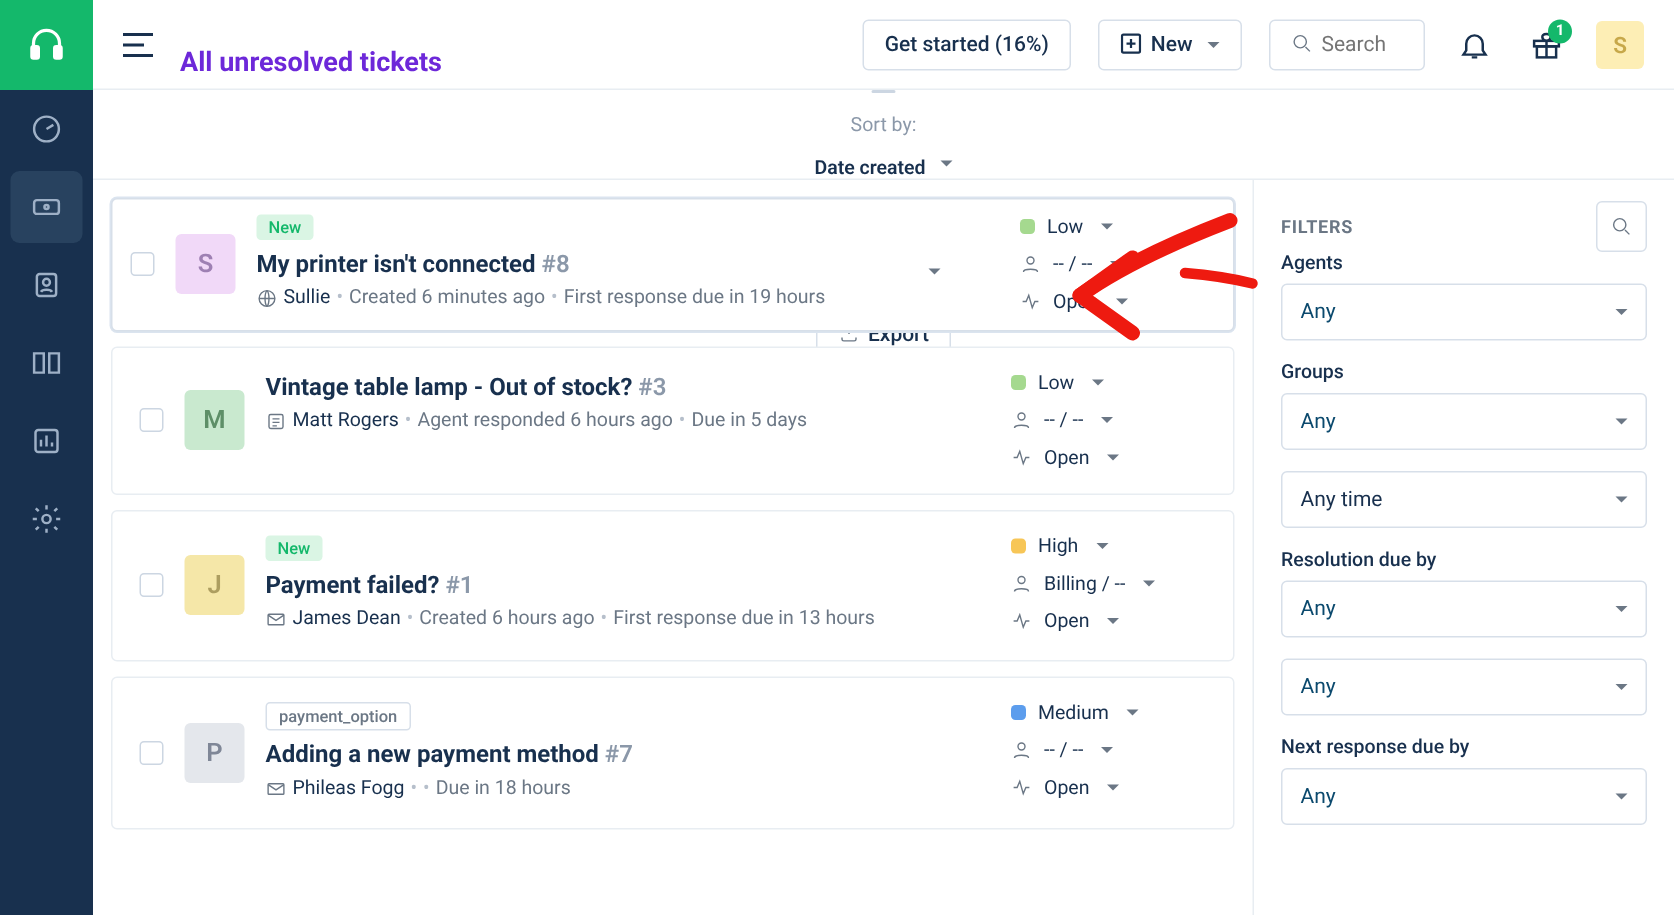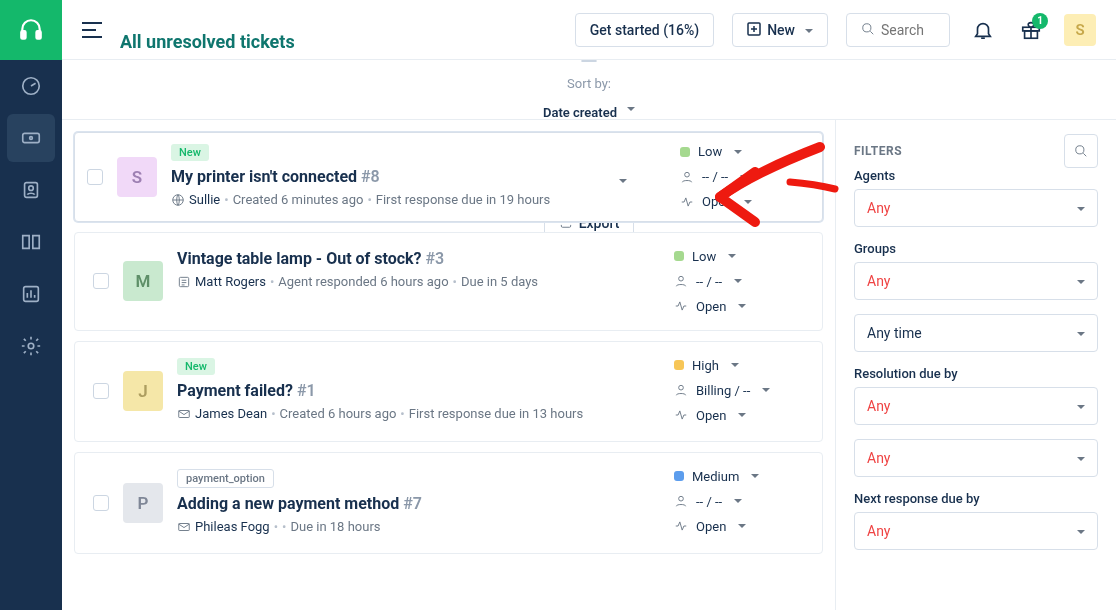--- a/index.html
+++ b/index.html
@@ -11,21 +11,21 @@
 .rail .logo { width:62px; height:60px; background:#14b86b; display:flex; align-items:center; justify-content:center; }
 .rail .ri { width:48px; height:48px; margin:2px 0; display:flex; align-items:center; justify-content:center; border-radius:6px; cursor:pointer; }
 .rail .ri.active { background:#28425f; }
 .rail .ri svg { stroke:#9eb0c6; }
 
 .main { flex:1; display:flex; flex-direction:column; }
 
 
 .topbar { height:60px; border-bottom:1px solid #e8edf2; display:flex; align-items:center; padding:0 20px; gap:18px; }
 .topbar .hamb { cursor:pointer; }
-.title { font-size:18px; font-weight:700; color:#0f766e; flex:1;margin-top:24px; }
+.title { font-size:18px; font-weight:700; color:#6d28d9; flex:1;margin-top:24px; }
 .btn { border:1px solid #d7dfe9; border-radius:4px; background:#fff; padding:8px 14px; font-size:14px; color:#18304e; display:flex; align-items:flex-start; gap:6px; cursor:pointer; font-weight:500; }
 .search-btn { color:#8b98a9; }
 .search-btn input { border:none; outline:none; width:54px; background:transparent; font-size:14px; }
 .bell-wrap { position:relative; cursor:pointer; padding:0 4px; }
 .badge-dot { position:absolute; top:-6px; right:-2px; background:#14b86b; color:#fff; font-size:10px; width:16px; height:16px; border-radius:50%; display:flex; align-items:center; justify-content:center; font-weight:700; }
 .avatar { width:32px; height:32px; border-radius:4px; display:flex; align-items:center; justify-content:center; font-weight:600; font-size:15px; }
 .av-yellow { background:#fdeeb5; color:#c7a84a; }
 
 
 .toolbar { height:60px; border-bottom:1px solid #e8edf2; display:flex; align-items:center; padding:0 20px; gap:14px;flex-direction:column; }
@@ -62,21 +62,21 @@
 .c-med { background:#5c9ded; }
 .chev:after { content:""; display:inline-block; border:4px solid transparent; border-top-color:#6b7785; margin-left:4px; position:relative; top:2px; }
 
 
 .filters { width:281px; border-left:1px solid #e8edf2; padding:14px 18px; display:flex; flex-direction:column; overflow-y:auto; }
 .filters-hd { display:flex; align-items:center; justify-content:space-between; }
 .filters-hd h3 { font-size:12px; letter-spacing:.5px; color:#6b7785; font-weight:700; }
 .sq { width:34px; height:34px; border:1px solid #d7dfe9; border-radius:4px; display:flex; align-items:center; justify-content:center; cursor:pointer; }
 .fgroup label { font-size:13px; color:#18304e; font-weight:500; display:block; margin-bottom:6px; }
 .sel { border:1px solid #d7dfe9; border-radius:4px; padding:10px 12px; display:flex; align-items:center; justify-content:space-between; cursor:pointer; font-size:14px; }
-.sel.ph { color:#ef4444; }
+.sel.ph { color:#0c4a6e; }
 .sel .chev:after { border-top-color:#6b7785; }
 
 
 .arrow { position:absolute; left:700px; top:137px; pointer-events:none; }
 
 svg { display:block; }
 .mini { width:14px; height:14px; stroke:#6b7785; fill:none; stroke-width:1.6; }
 </style>
 </head>
 <body>

